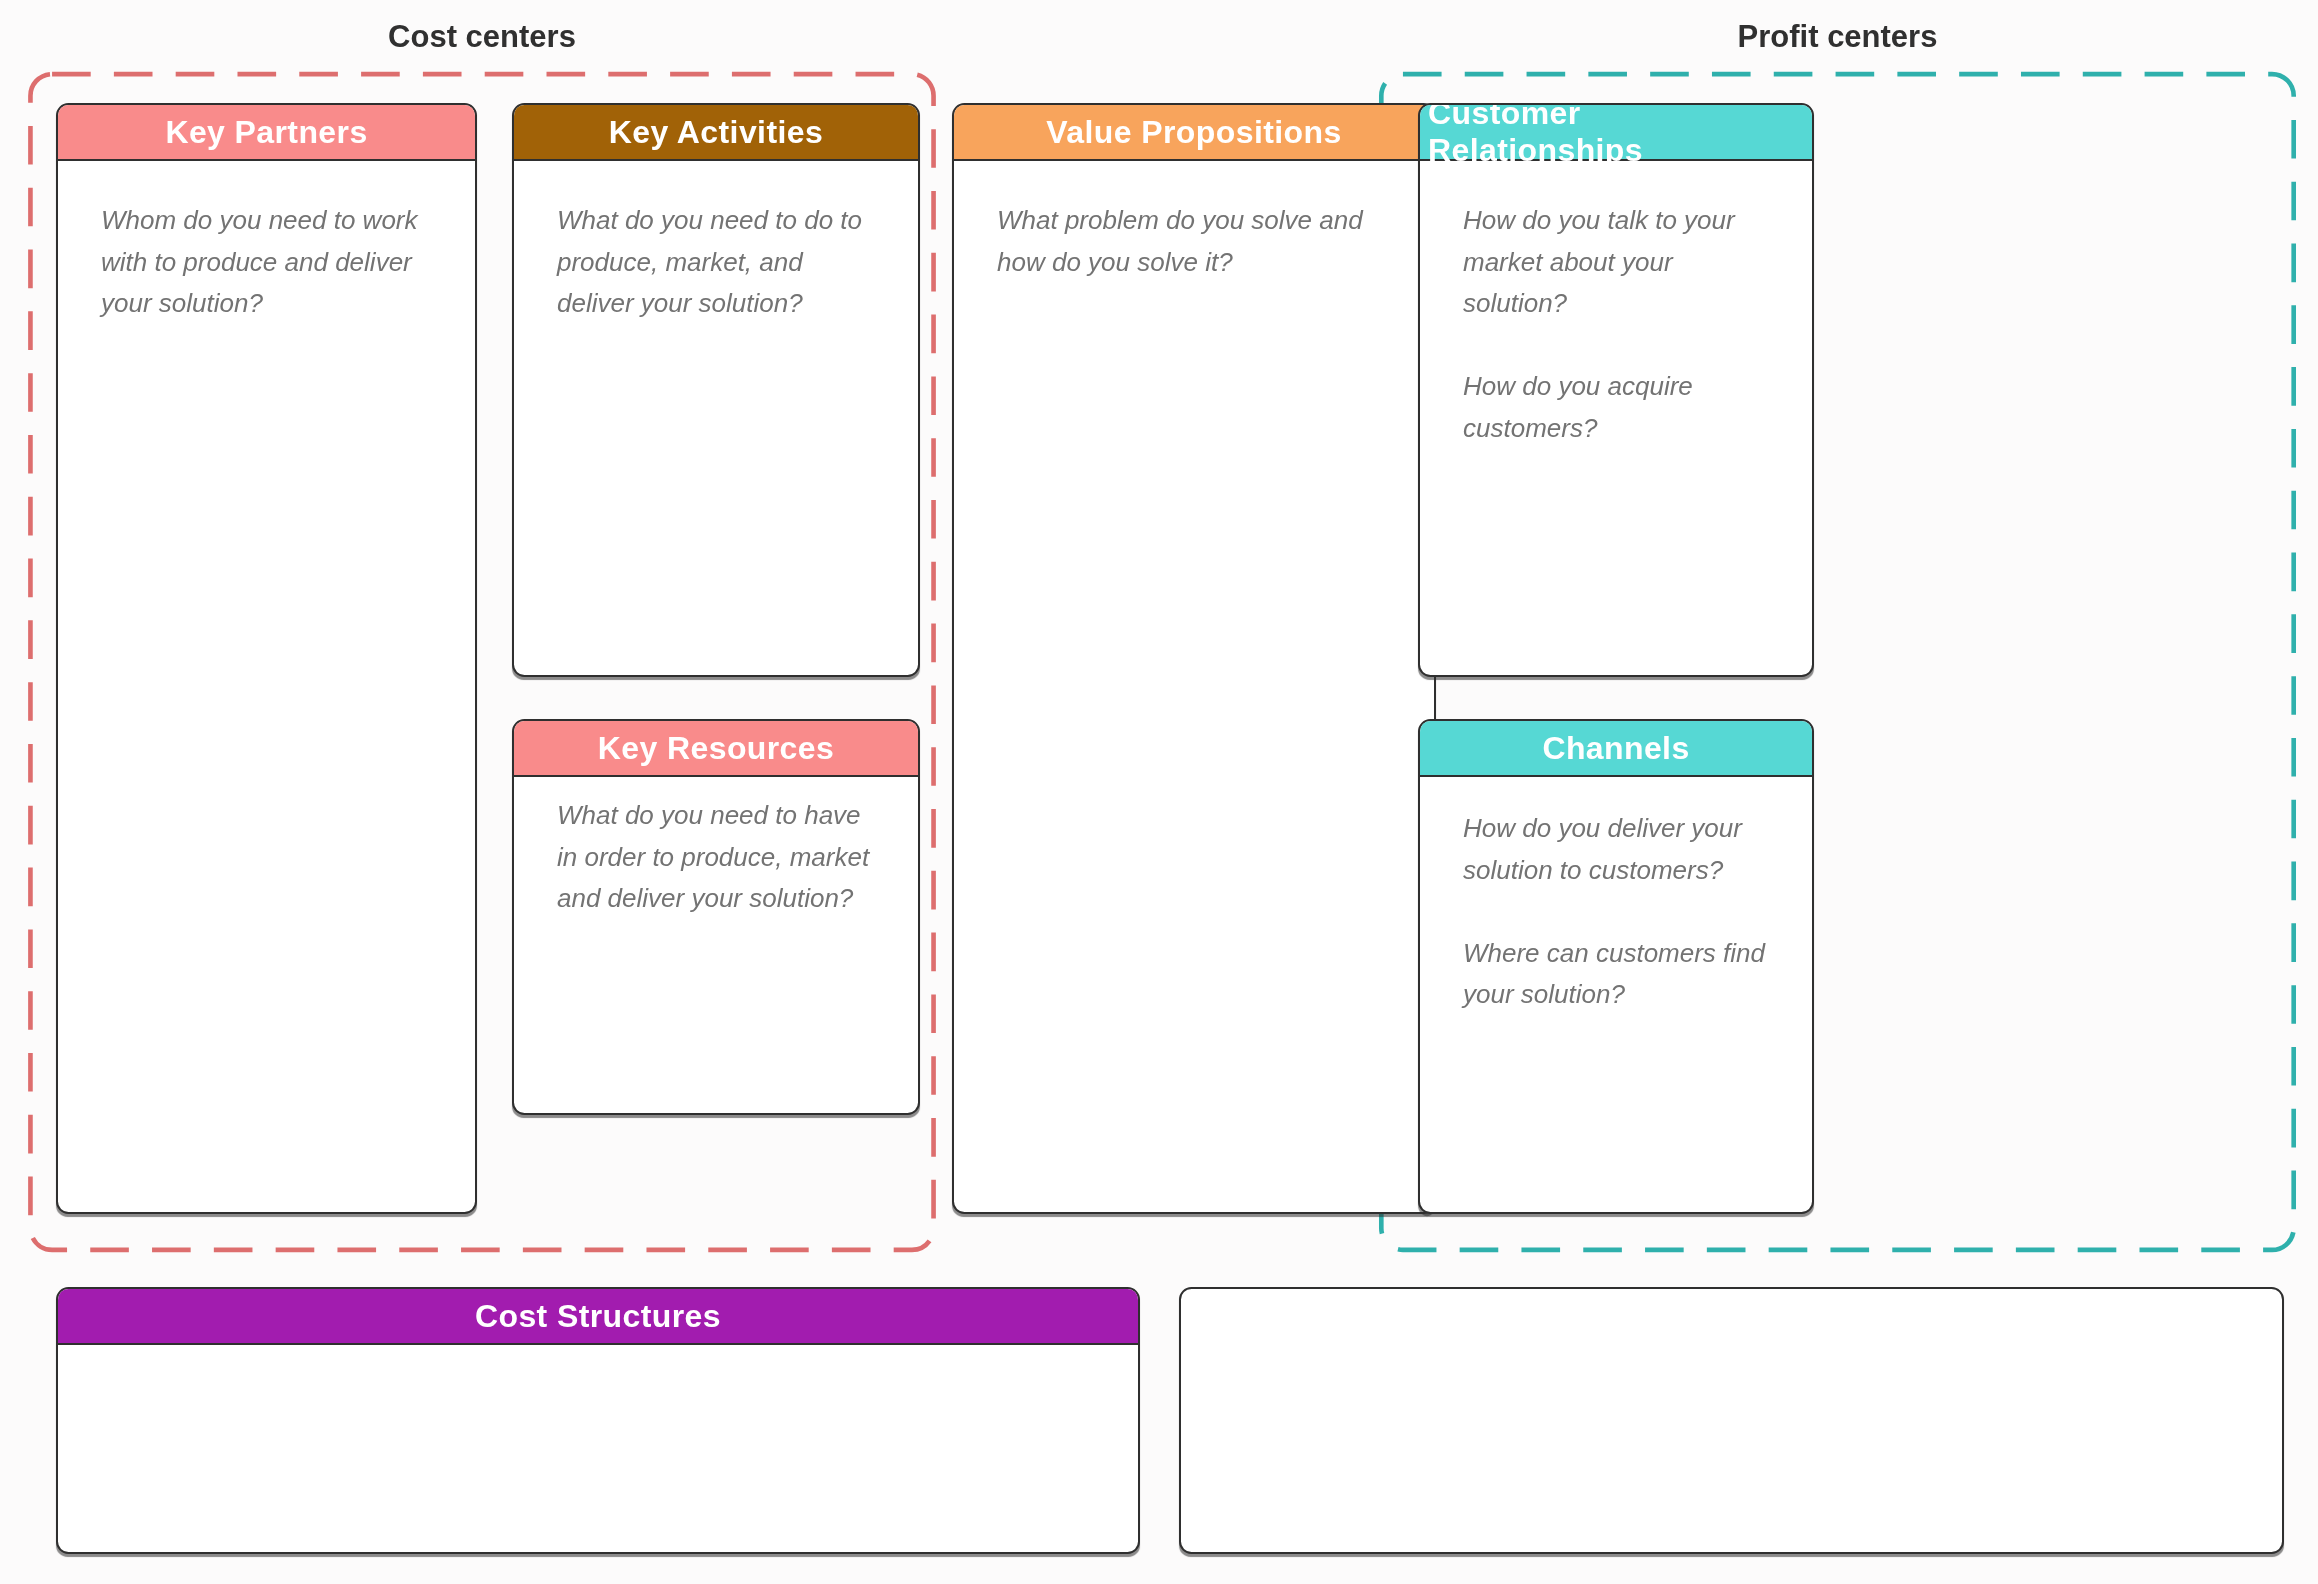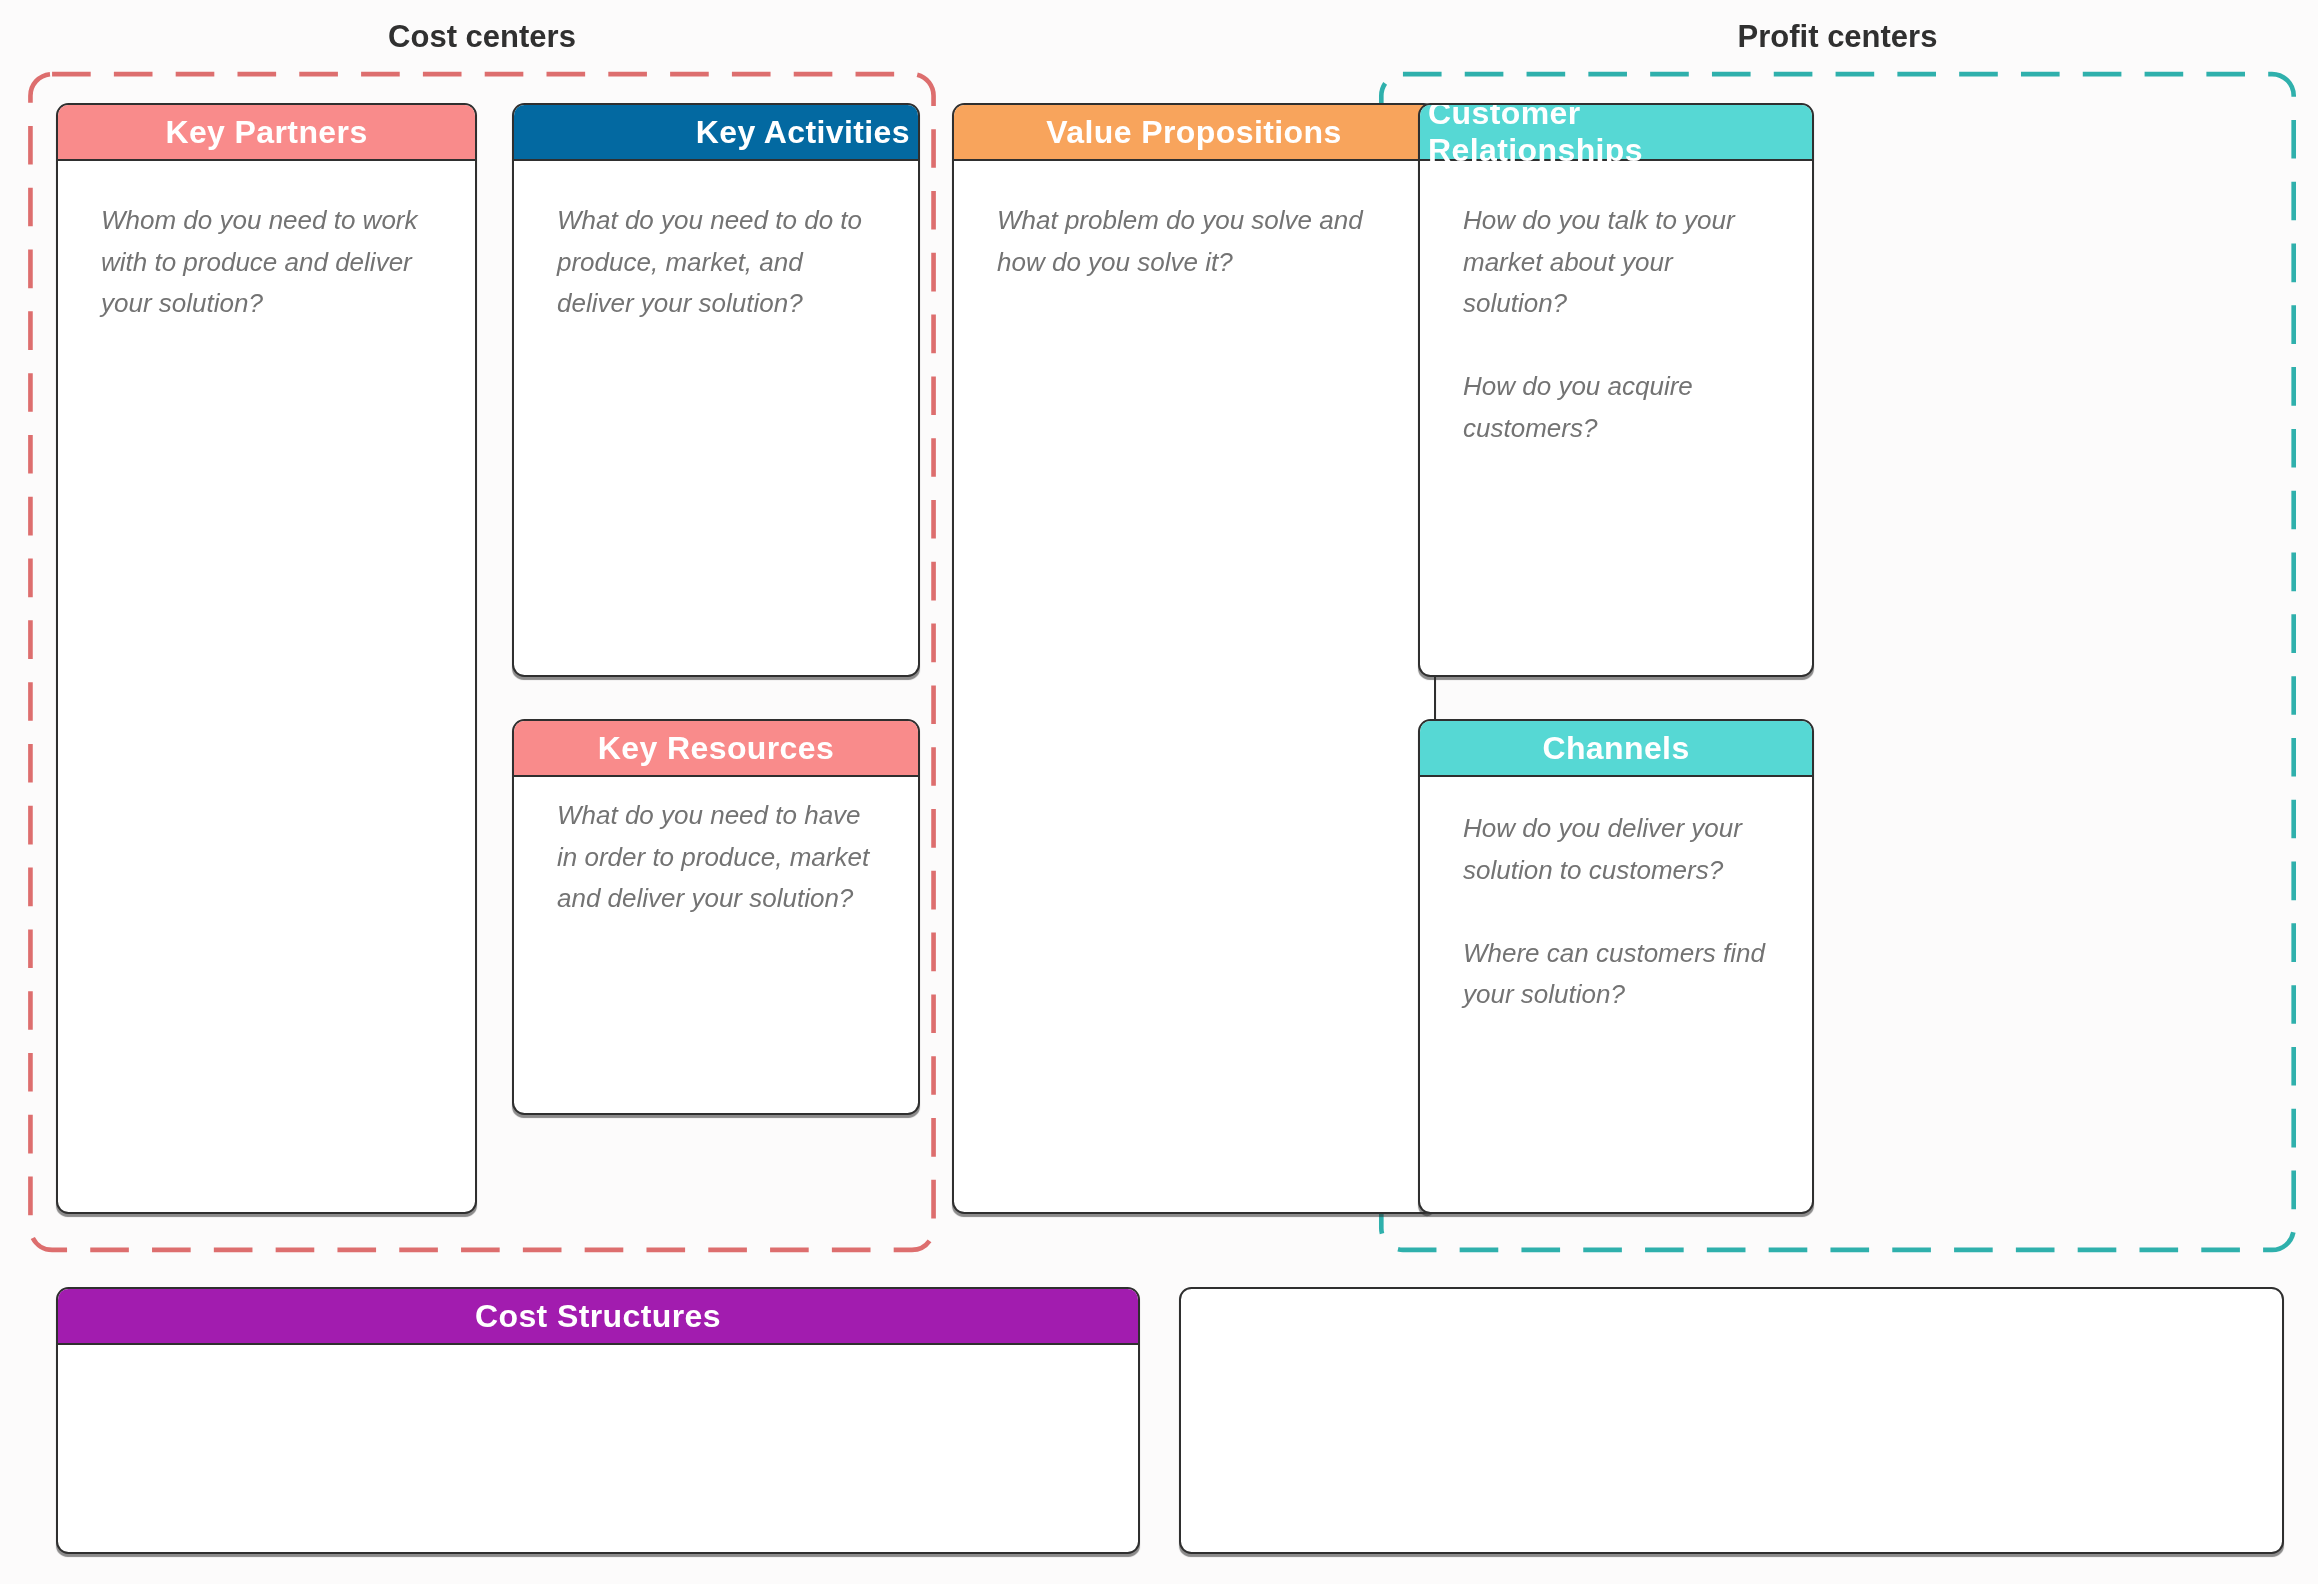--- a/index.html
+++ b/index.html
@@ -67,21 +67,21 @@
   <section class="card" style="left:56px;top:103px;width:421px;height:1111px;">
     <header class="card-header" style="background: rgb(249, 139, 139);">
       <h2>Key Partners</h2>
     </header>
     <div class="card-body">
         <p>Whom do you need to work with to produce and deliver your solution?</p>
       </div>
   </section>
 
   <section class="card" style="left:512px;top:103px;width:408px;height:574px;">
-    <header class="card-header" style="background: #0369a1; justify-content: flex-end;">
+    <header class="card-header" style="background: #a16207;">
       <h2>Key Activities</h2>
     </header>
     <div class="card-body">
         <p>What do you need to do to produce, market, and deliver your solution?</p>
       </div>
   </section>
 
   <section class="card" style="left:512px;top:719px;width:408px;height:396px;">
     <header class="card-header" style="background: rgb(249, 139, 139);">
       <h2>Key Resources</h2>

